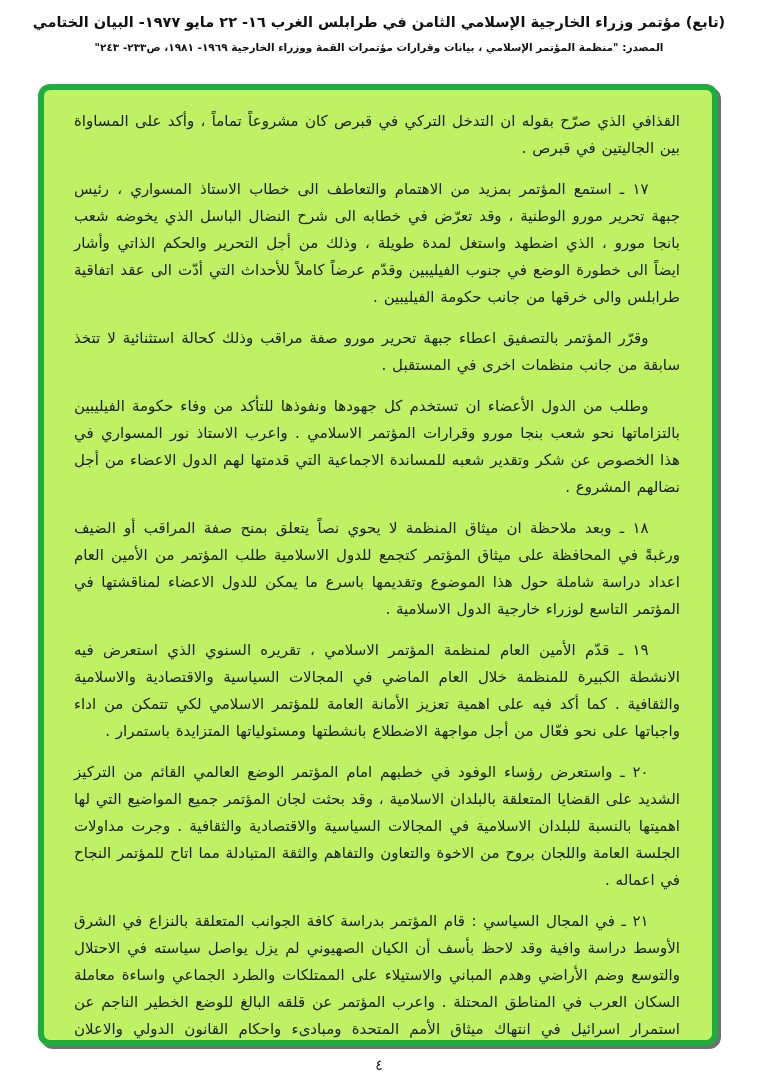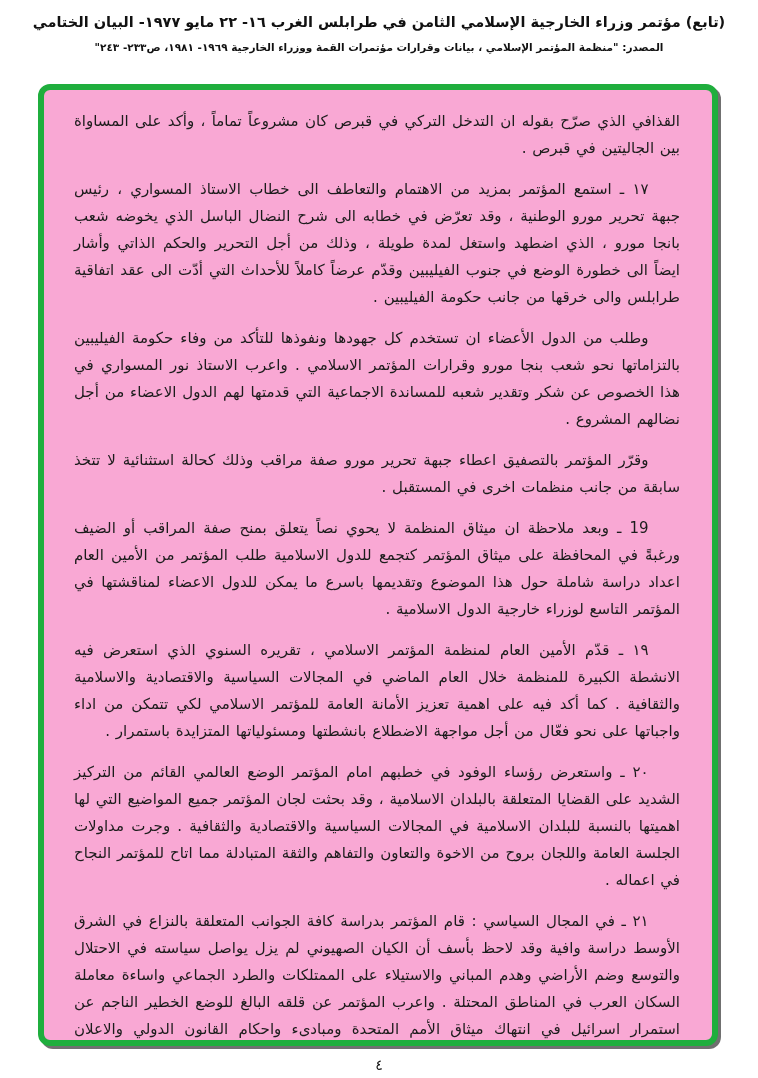--- a/index.html
+++ b/index.html
@@ -39,21 +39,21 @@
     left: 38px;
     top: 84px;
     width: 680px;
     height: 962px;
     box-sizing: border-box;
     border: 6px solid #1fae3d;
     border-radius: 12px;
     box-shadow: 3px 3px 0 rgba(35,35,35,0.65);
     padding: 18px 32px 11px 30px;
     overflow: hidden;
-    background: #f9a8d4;
+    background: #bef264;
   }
   .content-box p {
     margin: 0 0 14px 0;
     font-size: 15px;
     line-height: 1.8;
     text-align: justify;
     text-indent: 2.1em;
     word-spacing: 1px;
   }
   .content-box p.no-indent {
@@ -82,25 +82,25 @@
   <div class="header">
     <div class="title">(تابع) مؤتمر وزراء الخارجية الإسلامي الثامن في طرابلس الغرب ١٦- ٢٢ مايو ١٩٧٧- البيان الختامي</div>
     <div class="source">المصدر:  "منظمة المؤتمر الإسلامي ، بيانات وقرارات مؤتمرات القمة ووزراء الخارجية ١٩٦٩- ١٩٨١، ص٢٣٣- ٢٤٣"</div>
   </div>
 
   <div class="content-box">
     <p class="no-indent">القذافي الذي صرّح بقوله ان التدخل التركي في قبرص كان مشروعاً تماماً ، وأكد على المساواة بين الجاليتين في قبرص .</p>
 
     <p>١٧ ـ استمع المؤتمر بمزيد من الاهتمام والتعاطف الى خطاب الاستاذ المسواري ، رئيس جبهة تحرير مورو الوطنية ، وقد تعرّض في خطابه الى شرح النضال الباسل الذي يخوضه شعب بانجا مورو ، الذي اضطهد واستغل لمدة طويلة ، وذلك من أجل التحرير والحكم الذاتي وأشار ايضاً الى خطورة الوضع في جنوب الفيليبين وقدّم عرضاً كاملاً للأحداث التي أدّت الى عقد اتفاقية طرابلس والى خرقها من جانب حكومة الفيليبين .</p>
 
+    <p>وقرّر المؤتمر بالتصفيق اعطاء جبهة تحرير مورو صفة مراقب وذلك كحالة استثنائية لا تتخذ سابقة من جانب منظمات اخرى في المستقبل .</p>
+
     <p>وطلب من الدول الأعضاء ان تستخدم كل جهودها ونفوذها للتأكد من وفاء حكومة الفيليبين بالتزاماتها نحو شعب بنجا مورو وقرارات المؤتمر الاسلامي . واعرب الاستاذ نور المسواري في هذا الخصوص عن شكر وتقدير شعبه للمساندة الاجماعية التي قدمتها لهم الدول الاعضاء من أجل نضالهم المشروع .</p>
 
-    <p>وقرّر المؤتمر بالتصفيق اعطاء جبهة تحرير مورو صفة مراقب وذلك كحالة استثنائية لا تتخذ سابقة من جانب منظمات اخرى في المستقبل .</p>
-
-    <p>19 ـ وبعد ملاحظة ان ميثاق المنظمة لا يحوي نصاً يتعلق بمنح صفة المراقب أو الضيف ورغبةً في المحافظة على ميثاق المؤتمر كتجمع للدول الاسلامية طلب المؤتمر من الأمين العام اعداد دراسة شاملة حول هذا الموضوع وتقديمها باسرع ما يمكن للدول الاعضاء لمناقشتها في المؤتمر التاسع لوزراء خارجية الدول الاسلامية .</p>
+    <p>١٨ ـ وبعد ملاحظة ان ميثاق المنظمة لا يحوي نصاً يتعلق بمنح صفة المراقب أو الضيف ورغبةً في المحافظة على ميثاق المؤتمر كتجمع للدول الاسلامية طلب المؤتمر من الأمين العام اعداد دراسة شاملة حول هذا الموضوع وتقديمها باسرع ما يمكن للدول الاعضاء لمناقشتها في المؤتمر التاسع لوزراء خارجية الدول الاسلامية .</p>
 
     <p>١٩ ـ قدّم الأمين العام لمنظمة المؤتمر الاسلامي ، تقريره السنوي الذي استعرض فيه الانشطة الكبيرة للمنظمة خلال العام الماضي في المجالات السياسية والاقتصادية والاسلامية والثقافية . كما أكد فيه على اهمية تعزيز الأمانة العامة للمؤتمر الاسلامي لكي تتمكن من اداء واجباتها على نحو فعّال من أجل مواجهة الاضطلاع بانشطتها ومسئولياتها المتزايدة باستمرار .</p>
 
     <p>٢٠ ـ واستعرض رؤساء الوفود في خطبهم امام المؤتمر الوضع العالمي القائم من التركيز الشديد على القضايا المتعلقة بالبلدان الاسلامية ، وقد بحثت لجان المؤتمر جميع المواضيع التي لها اهميتها بالنسبة للبلدان الاسلامية في المجالات السياسية والاقتصادية والثقافية . وجرت مداولات الجلسة العامة واللجان بروح من الاخوة والتعاون والتفاهم والثقة المتبادلة مما اتاح للمؤتمر النجاح في اعماله .</p>
 
     <p>
       <span>٢١ ـ </span><b>في المجال السياسي</b><span> : قام المؤتمر بدراسة كافة الجوانب المتعلقة بالنزاع في الشرق الأوسط دراسة وافية وقد لاحظ بأسف أن الكيان الصهيوني لم يزل يواصل سياسته في الاحتلال والتوسع وضم الأراضي وهدم المباني والاستيلاء على الممتلكات والطرد الجماعي واساءة معاملة السكان العرب في المناطق المحتلة . واعرب المؤتمر عن قلقه البالغ للوضع الخطير الناجم عن استمرار اسرائيل في انتهاك ميثاق الأمم المتحدة ومبادىء واحكام القانون الدولي والاعلان العالمي لحقوق الانسان ومعاهدة جنيف الرابعة الخاصة بحماية المدنيين في وقت الحرب مما يشكّل تهديداً خطيراً ومتزايداً على السلام والأمن في الشرق الأوسط ، وقد لاحظ المؤتمر ان استمرار هذا الوضع قد يدفع بالعالم الى حافة نزاع مسلح جديد .</span>
     </p>
   </div>
 

